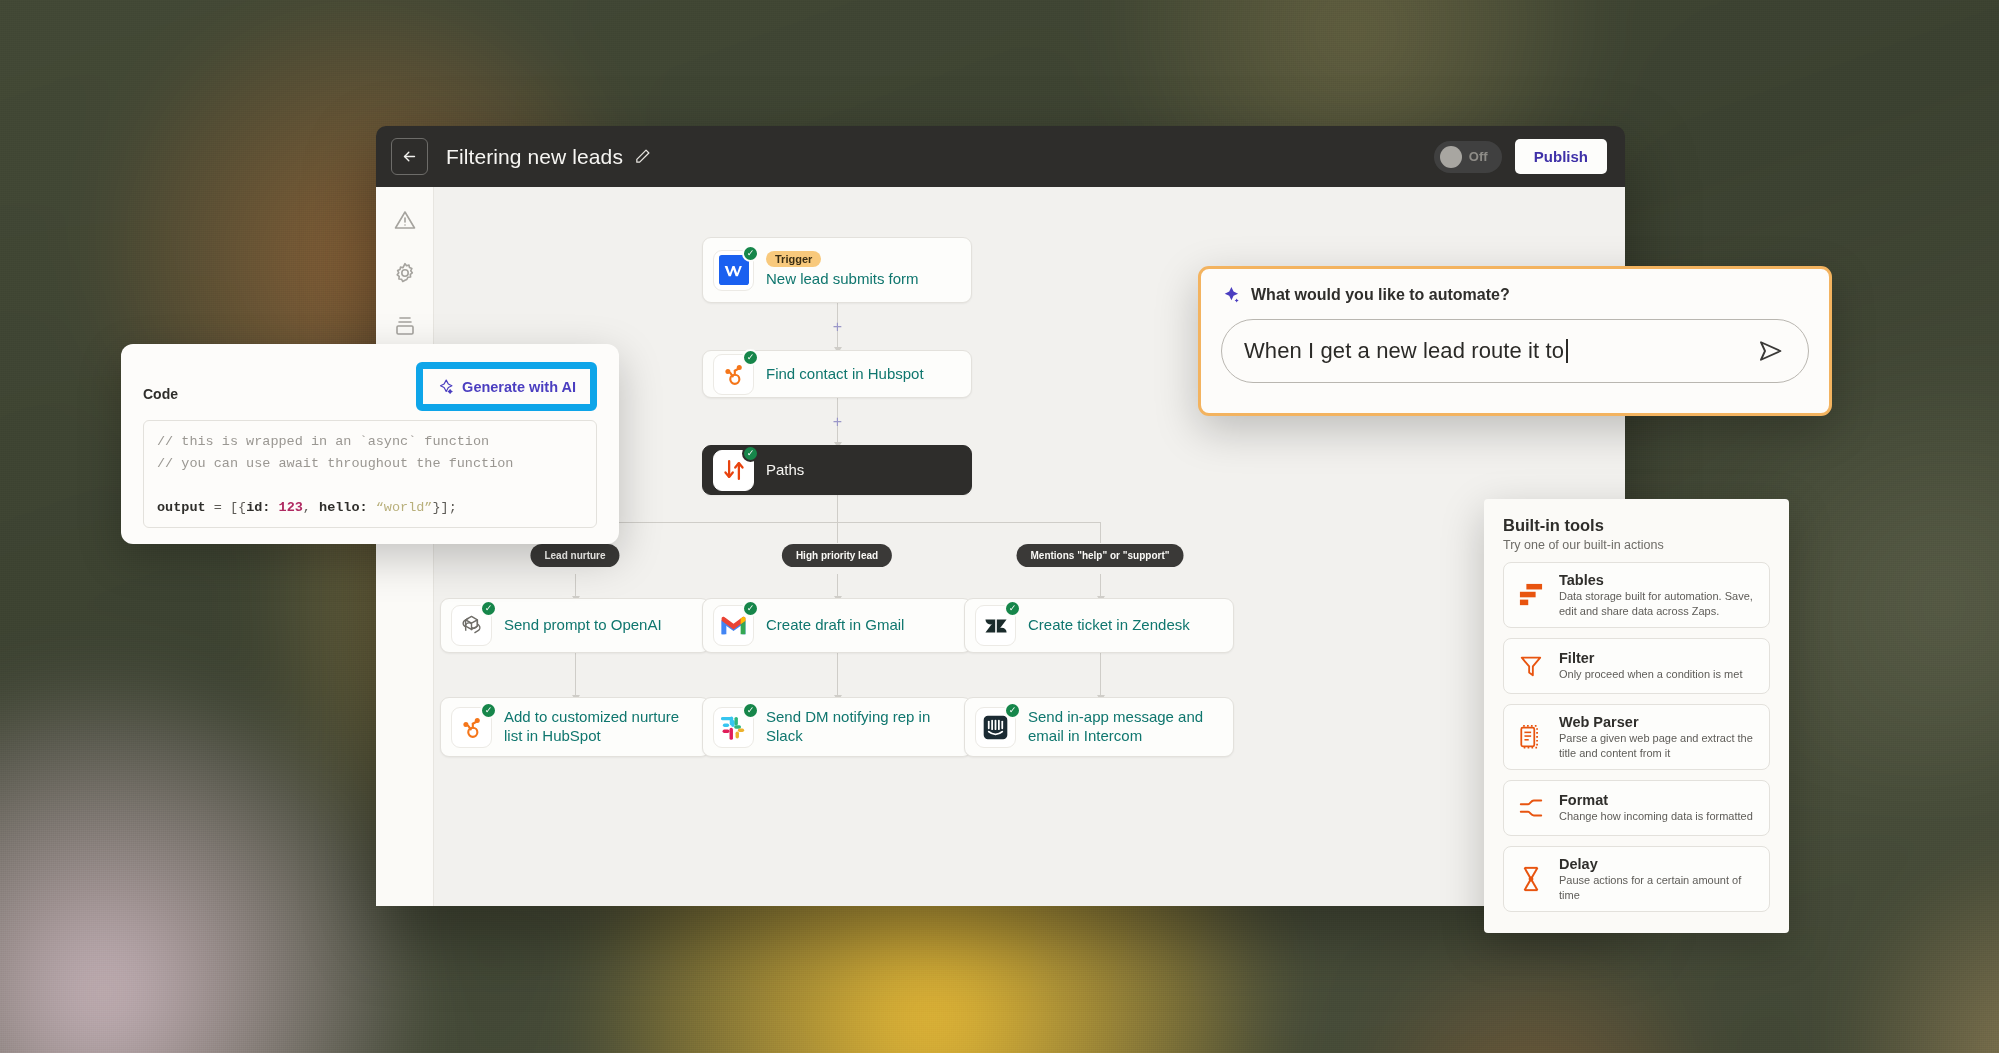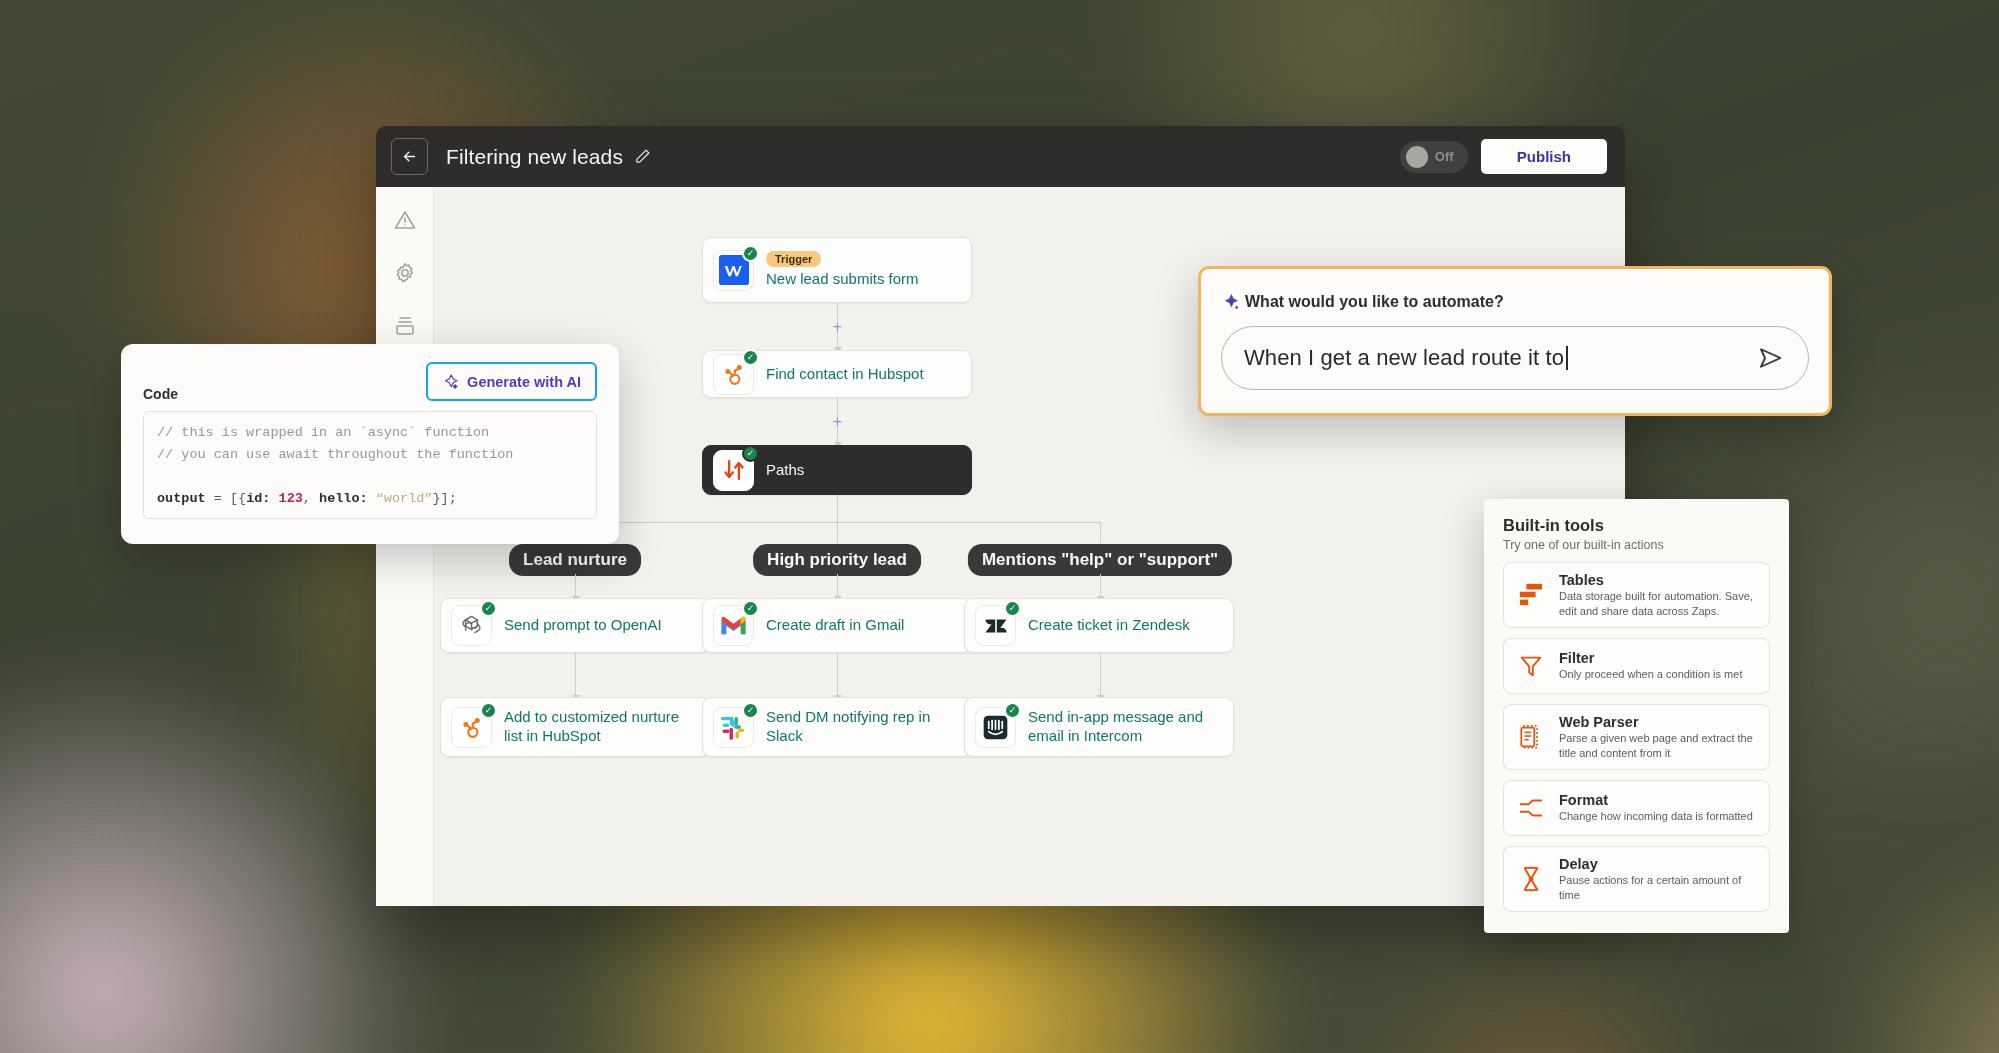--- a/index.html
+++ b/index.html
@@ -71,21 +71,21 @@
     width: 68px; height: 32px; border-radius: 17px;
     background: #404040; display: flex; align-items: center;
     padding: 0 6px; cursor: pointer;
   }
   .toggle .knob { width: 22px; height: 22px; border-radius: 50%; background: #a8a6a1; }
   .toggle .lbl { font-size: 13px; font-weight: 700; color: #8e8c87; margin-left: 7px; }
   .publish-btn {
     background: #fdfdfb; color: #3f31a8;
     font-size: 15px; font-weight: 700;
     border: none; border-radius: 5px;
-    padding: 9px 36px; cursor: pointer;
+    padding: 9px 19px; cursor: pointer;
   }
 
   
   #body { display: flex; height: 719px; background: #f2f1ee; }
   #railbar {
     width: 58px; background: #fbfaf7;
     border-right: 1px solid #e7e5e0;
     padding-top: 20px;
     display: flex; flex-direction: column; align-items: center; gap: 27px;
   }
@@ -140,39 +140,39 @@
     cursor: pointer;
   }
   .arrowhead {
     position: absolute; width: 0; height: 0;
     border-left: 4px solid transparent; border-right: 4px solid transparent;
     border-top: 6px solid #cfcdc8;
   }
   .branch-pill {
     position: absolute;
     background: #3a3937; color: #faf9f6;
-    font-size: 17px; font-weight: 700;
+    font-size: 10px; font-weight: 700;
     border-radius: 14px; padding: 6px 14px;
     white-space: nowrap; transform: translateX(-50%);
     cursor: pointer;
   }
 
   
   #code-card {
     position: absolute; left: 121px; top: 344px;
     width: 498px; height: 200px;
     background: #fdfcfa; border-radius: 12px;
     box-shadow: 0 14px 44px rgba(0,0,0,.22);
     padding: 18px 22px;
   }
   #code-card .row { display: flex; align-items: flex-start; }
   .code-label { font-size: 14px; font-weight: 700; color: #2f2e2b; margin-top: 24px; }
   .gen-ai-btn {
     margin-left: auto;
-    border: 2px solid #0ea5e9; border-radius: 6px;
+    border: 7px solid #0ea5e9; border-radius: 6px;
     background: #fdfcfa; color: #4b3ec0;
     font-size: 14.5px; font-weight: 700;
     padding: 9px 14px; display: flex; align-items: center; gap: 8px;
     cursor: pointer;
   }
   .code-box {
     margin-top: 9px;
     border: 1px solid #e3e1dc; border-radius: 6px;
     background: #fdfcfa; height: 108px;
     padding: 10px 13px;
@@ -196,21 +196,21 @@
     padding: 16px 20px;
     box-shadow: 0 14px 44px rgba(0,0,0,.22);
   }
   #ai-card::after {
     content:""; position:absolute; left:-3px; top:-3px; right:-3px; bottom:-3px;
     border: 3px solid rgba(196,178,230,.85);
     border-radius: 13px; pointer-events:none;
     transform: translate(8px, -8px);
     z-index:-1;
   }
-  .ai-head { display: flex; align-items: center; gap: 4px; margin-top: 7px; }
+  .ai-head { display: flex; align-items: center; gap: 10px; }
   .ai-head-text { font-size: 16px; font-weight: 700; color: #2f2e2b; }
   .ai-input-wrap {
     margin-top: 14px; height: 64px;
     border: 1px solid #b9b6b0; border-radius: 34px;
     display: flex; align-items: center; padding: 0 22px;
     background: #fdfcfa;
   }
   .ai-input-text {
     font-size: 22px; color: #2b2a27; letter-spacing: .1px;
     white-space: nowrap; overflow: hidden;

